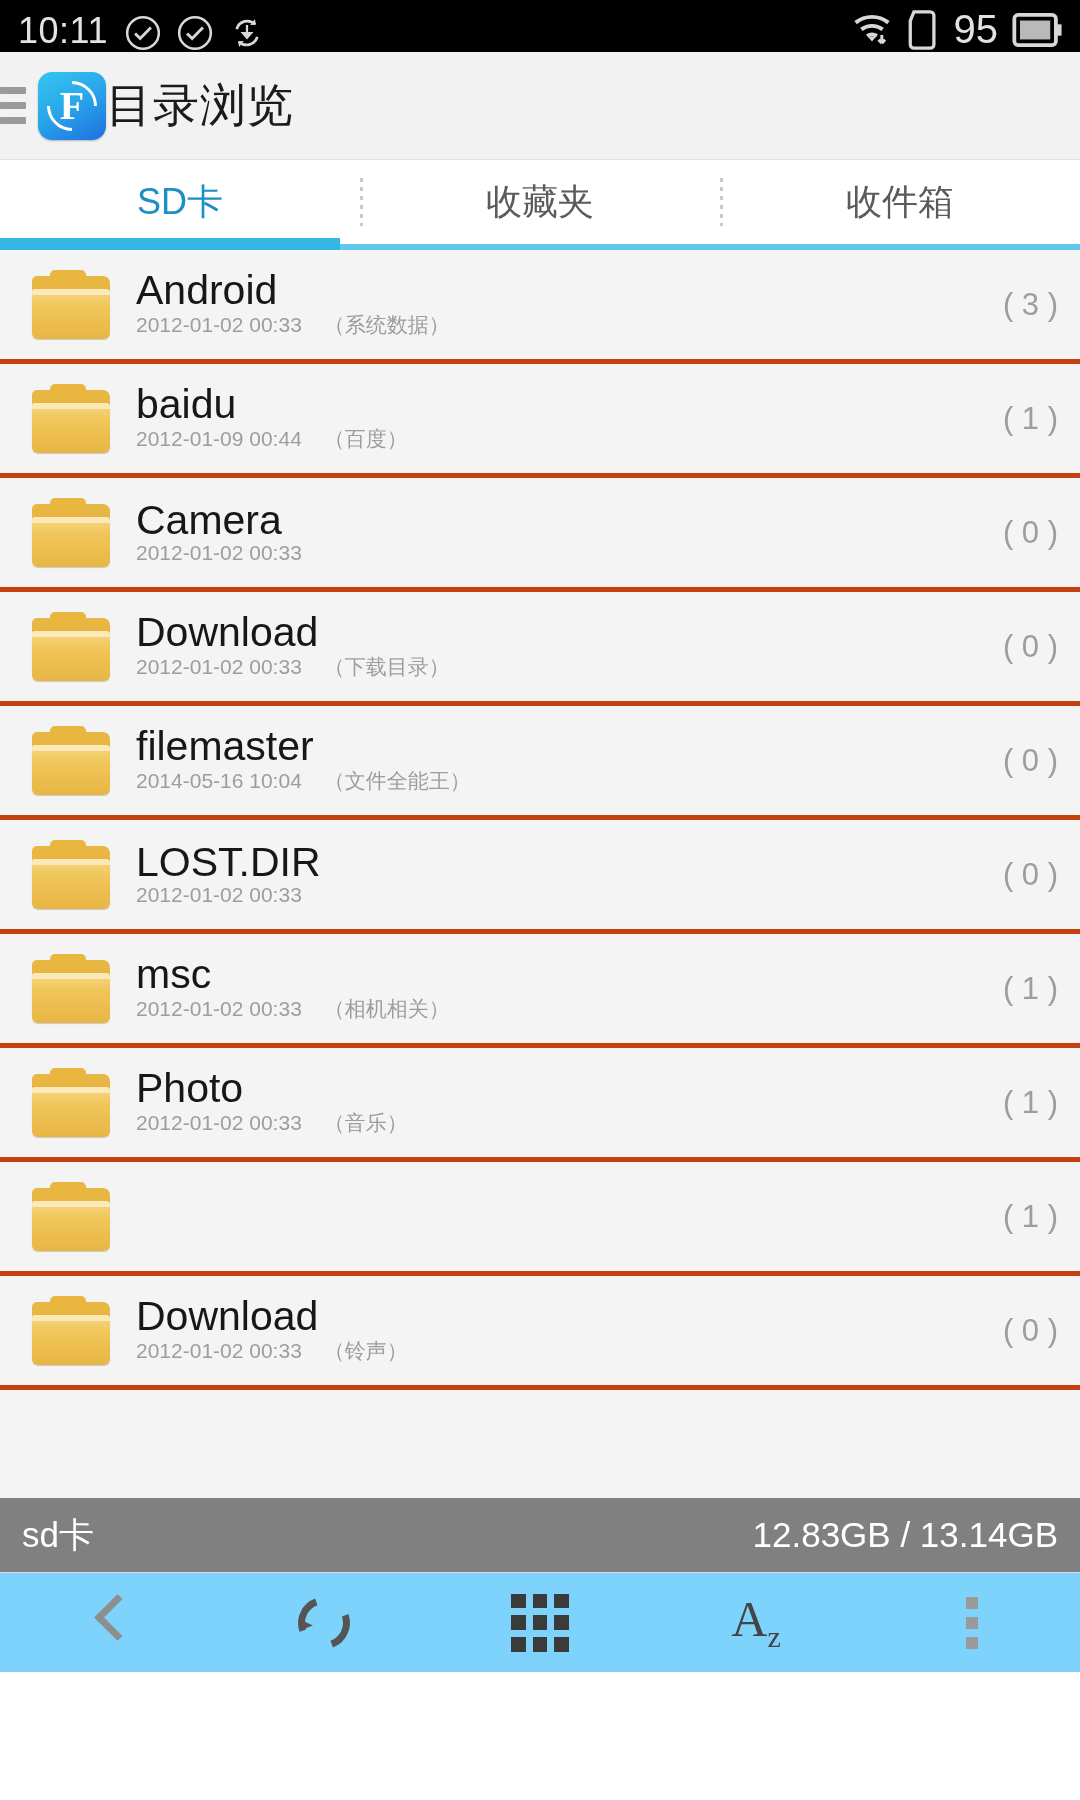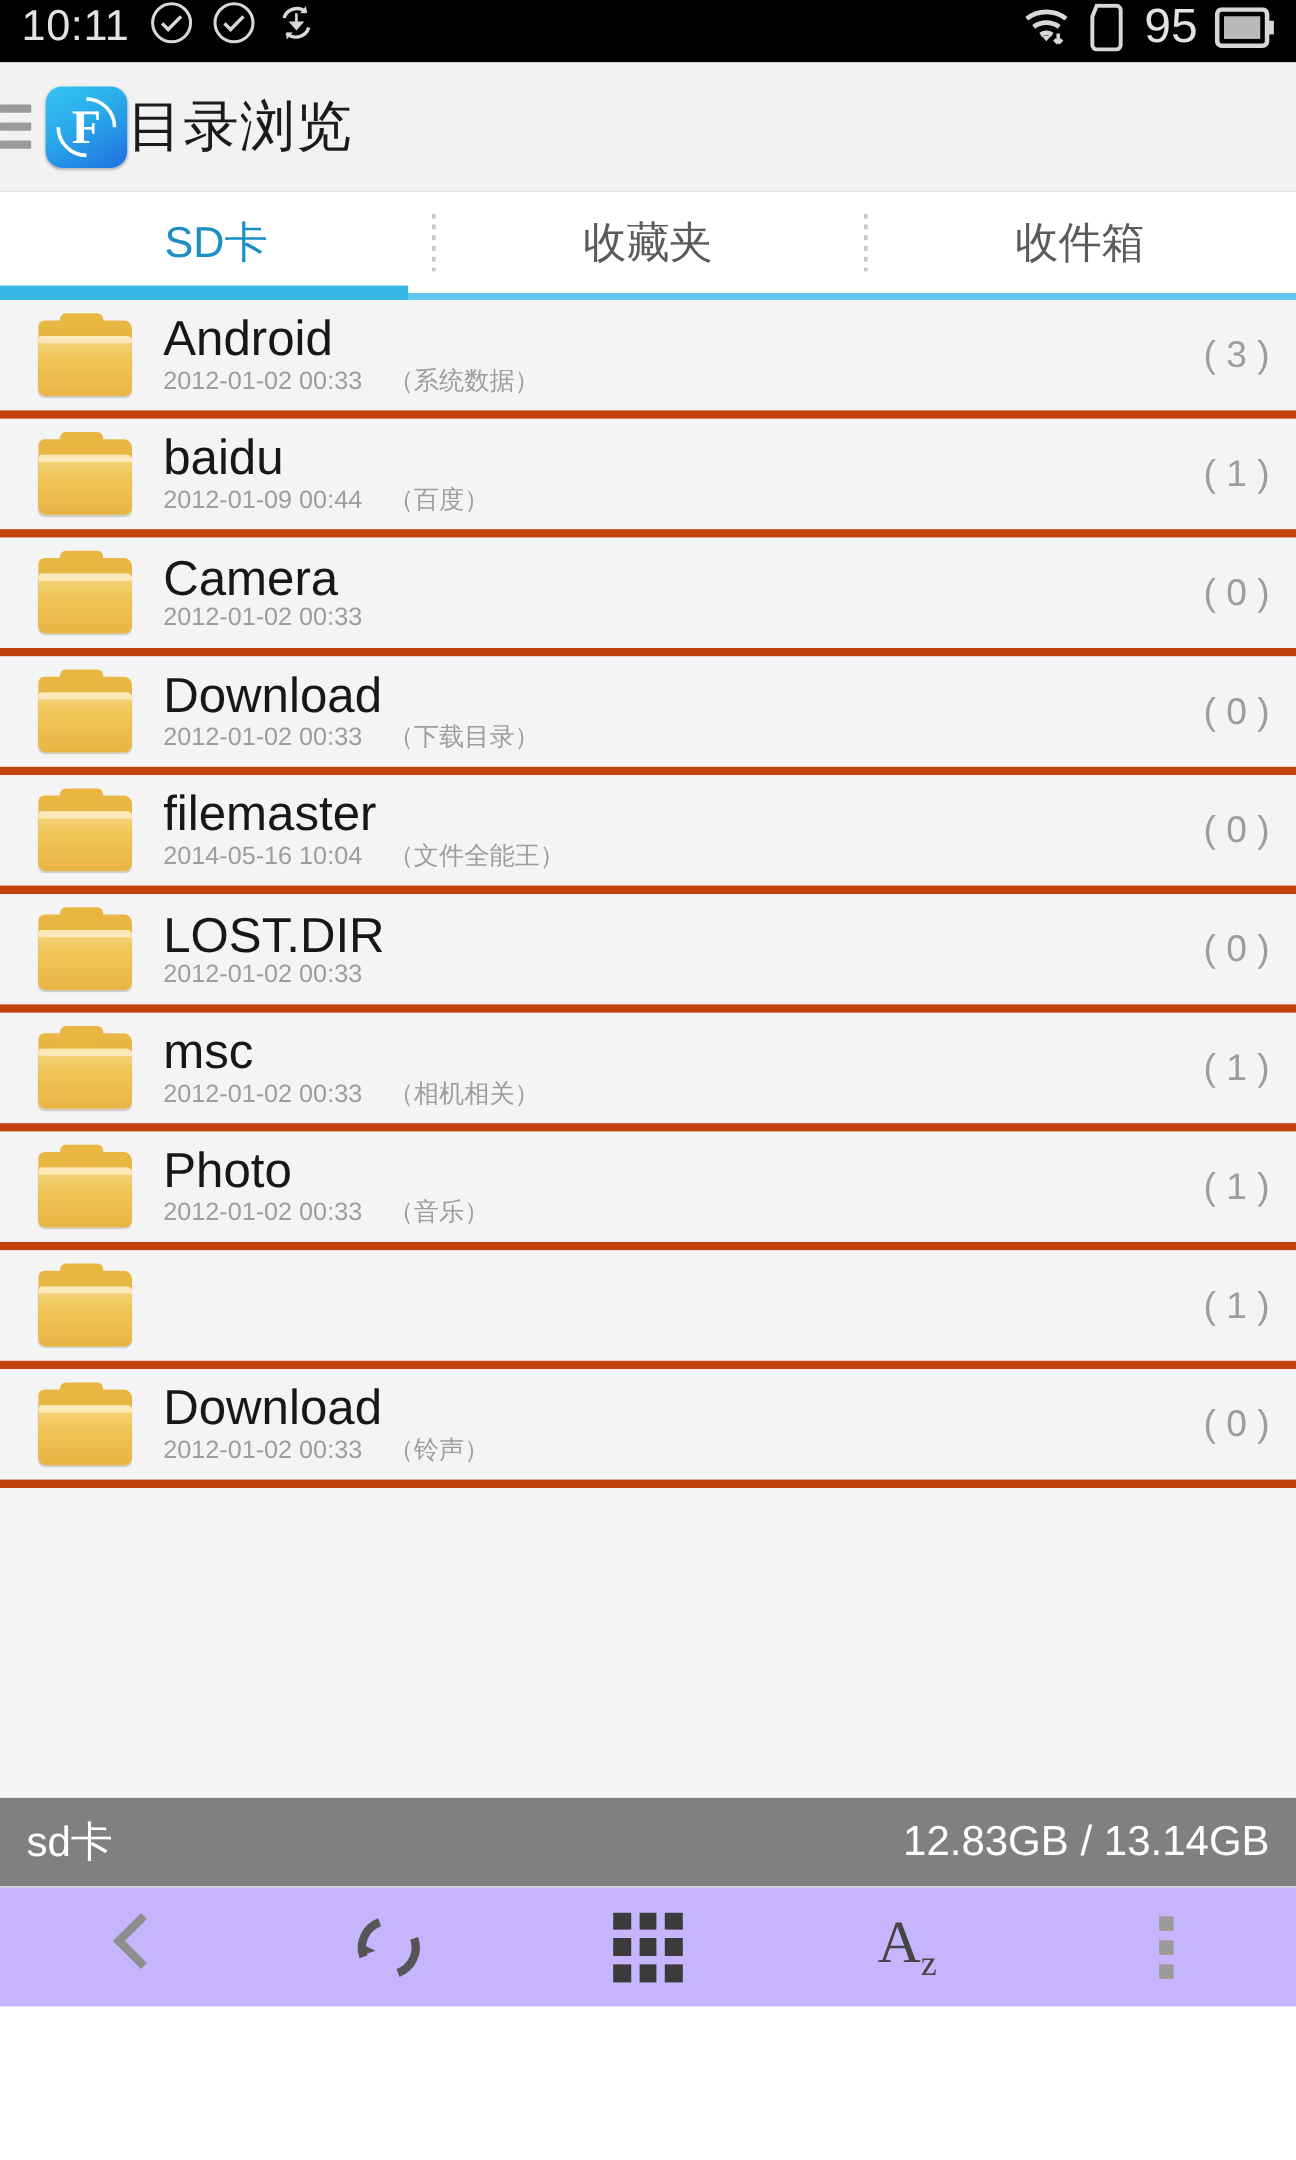--- a/index.html
+++ b/index.html
@@ -5,21 +5,21 @@
   * { margin:0; padding:0; box-sizing:border-box; }
   html, body {
     width:1080px; height:1800px;
     font-family:"Liberation Sans","DejaVu Sans",sans-serif;
     background:#ffffff; overflow:hidden;
   }
 
   
   .statusbar{
     height:52px; background:#000; color:#d8d8d8;
-    display:flex; align-items:flex-start; padding:0 18px;
+    display:flex; align-items:flex-end; padding:0 18px;
   }
   .sb-clock{ font-size:36px; letter-spacing:0.5px; color:#e2e2e2; }
   .sb-left-icons{ display:flex; align-items:center; gap:14px; margin-left:16px; }
   .sb-spacer{ flex:1; }
   .sb-right{ display:flex; align-items:center; gap:14px; }
   .sb-batt-num{ font-size:40px; color:#e2e2e2; }
 
   
   .appbar{
     height:108px; background:#f2f2f2;
@@ -75,22 +75,22 @@
     position:absolute; left:0; bottom:0; width:340px; height:12px;
     background:#35b6e3;
   }
   .tabs-wrap{ position:relative; }
 
   
   .list{
     background:#f4f4f4; height:1248px; overflow:hidden; position:relative;
   }
   .row{
-    height:99px; display:flex; align-items:center;
-    border-bottom:7px solid #c2410c; padding:0 22px 0 28px;
+    height:114px; display:flex; align-items:center;
+    border-bottom:5px solid #c2410c; padding:0 22px 0 28px;
     background:#f4f4f4;
   }
   .folder{
     width:86px; height:70px; flex:none; position:relative; margin-right:22px;
   }
   .folder .back{
     position:absolute; left:4px; top:6px; width:78px; height:62px;
     border-radius:5px 7px 6px 6px;
     background:linear-gradient(180deg,#e9b844 0%,#e0a93a 100%);
   }
@@ -126,21 +126,21 @@
 
   
   .storagebar{
     height:74px; background:#808080; color:#ffffff;
     display:flex; align-items:center; padding:0 22px; font-size:35px;
   }
   .storage-right{ margin-left:auto; }
 
   
   .toolbar{
-    height:100px; background:#c4b5fd; display:flex; align-items:center;
+    height:100px; background:#7dd3fc; display:flex; align-items:center;
     border-top:1px solid #e0e0e0;
   }
   .tbtn{
     flex:1; display:flex; align-items:center; justify-content:center; height:100%;
   }
   .ic-back{
     width:34px; height:56px; position:relative;
   }
   .ic-back::before{
     content:""; position:absolute; left:10px; top:6px; width:26px; height:26px;

